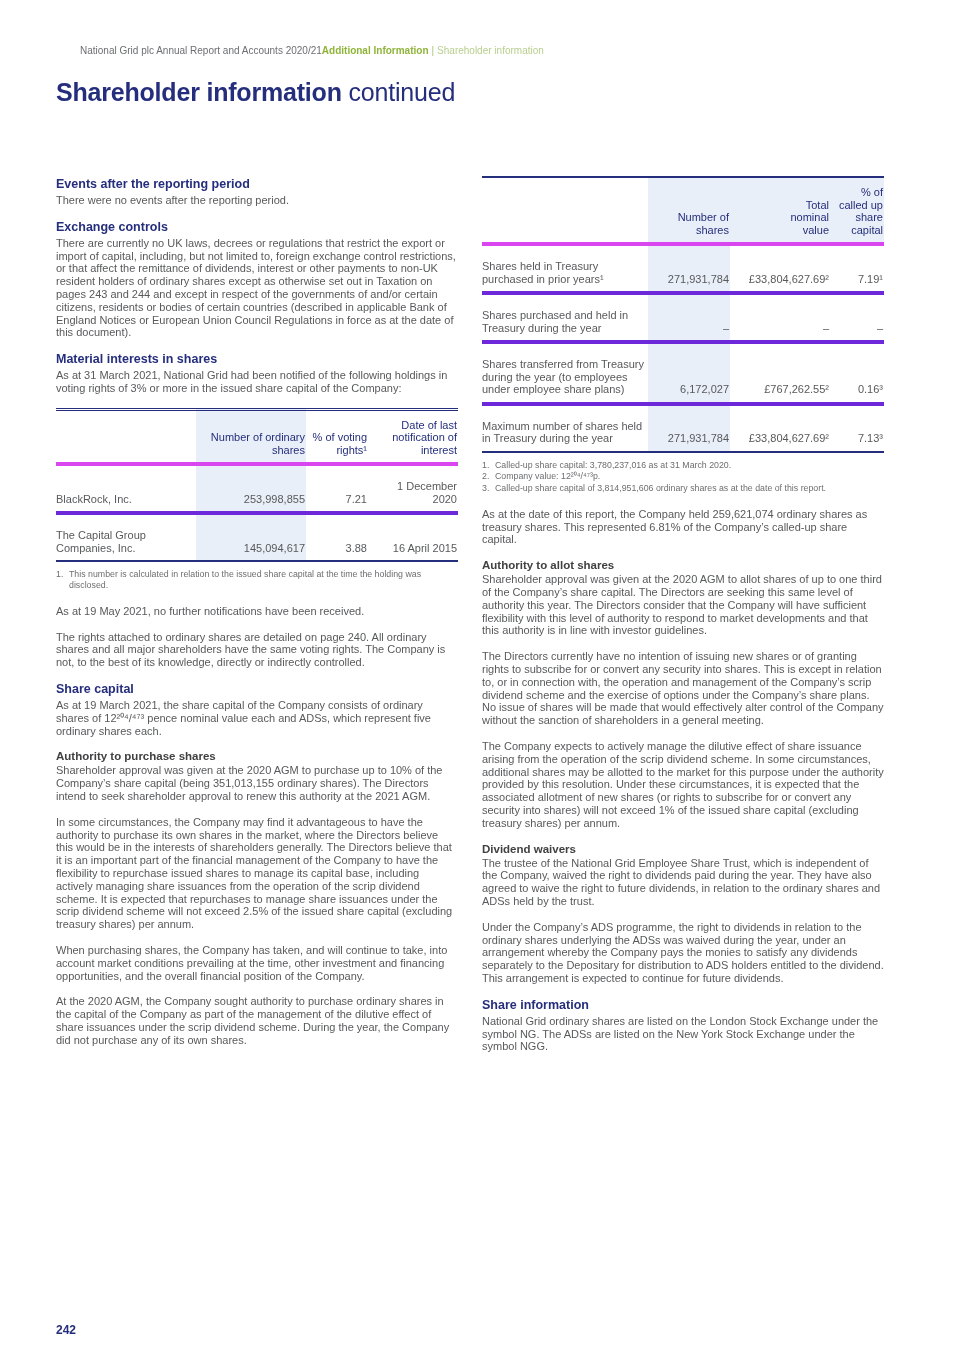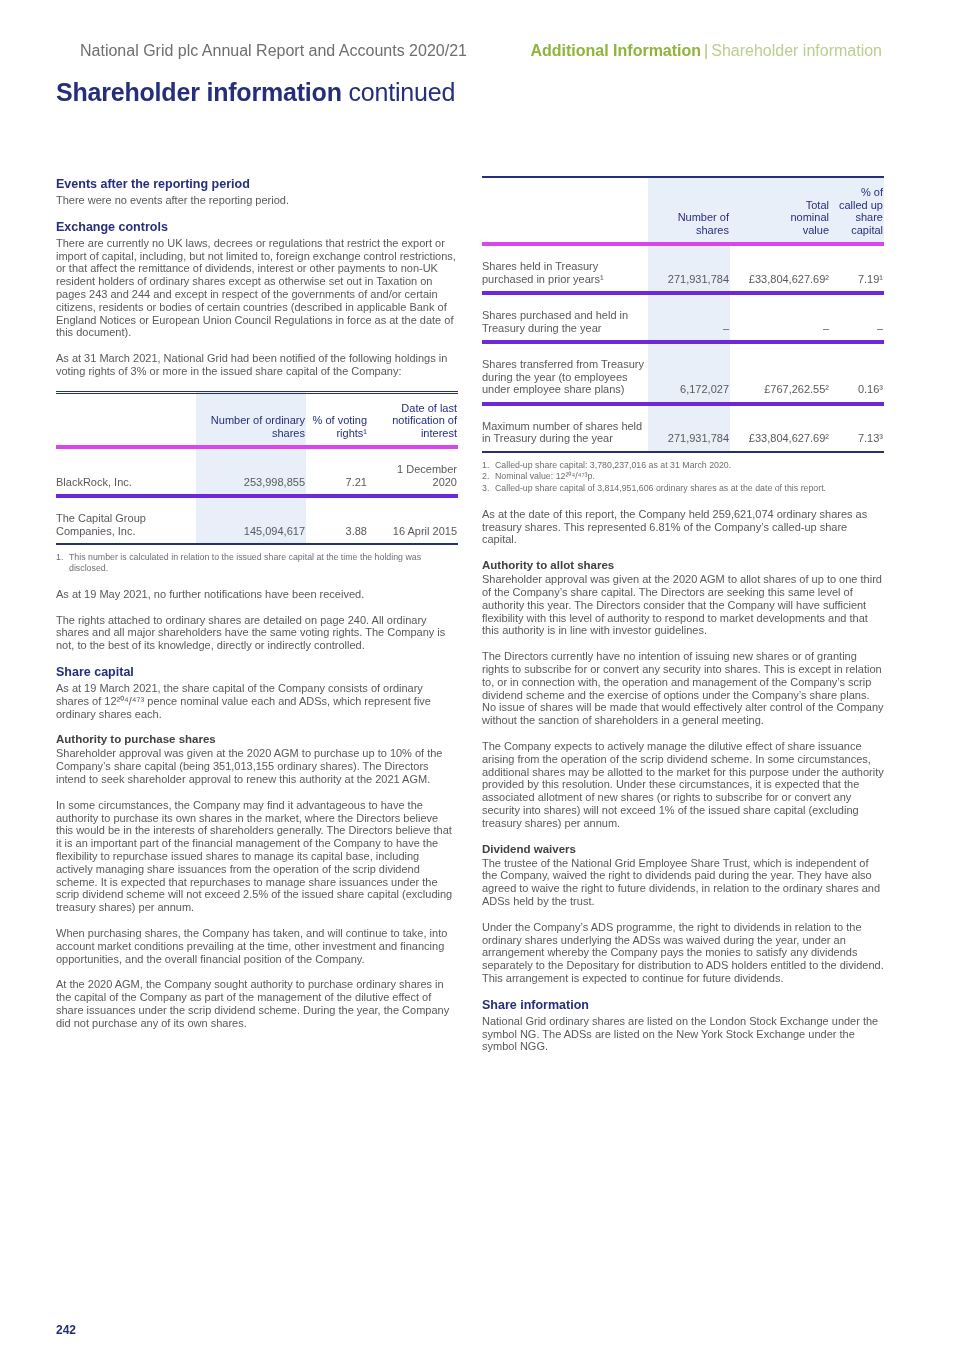--- a/index.html
+++ b/index.html
@@ -8,21 +8,21 @@
     position: relative;
     width: 965px;
     height: 1365px;
     background: #ffffff;
     font-family: "Liberation Sans", sans-serif;
     color: #58595b;
     padding: 45px 83px 0 56px;
     overflow: hidden;
   }
   
-  .top-bar { display: flex; justify-content: space-between; align-items: baseline; font-size: 16px; line-height: 12px; padding-left: 24px; }
+  .top-bar { display: flex; justify-content: flex-start; align-items: baseline; font-size: 10px; line-height: 12px; padding-left: 24px; }
   .report-title { color: #6d6e71; }
   .crumb { white-space: nowrap; }
   .crumb-bold { color: #8fb43a; font-weight: bold; }
   .crumb-sep { color: #a9c472; margin: 0 3px; }
   .crumb-light { color: #b8cf8e; }
 
   
   h1.page-title { margin: 21px 0 0 0; font-size: 25px; line-height: 28px; color: #252e7c; font-weight: bold; letter-spacing: -0.2px; }
   h1.page-title .suffix { font-weight: normal; }
 
@@ -76,20 +76,21 @@
   <div class="columns">
 
     <div class="col">
 
       <h2 class="h-blue">Events after the reporting period</h2>
       <p class="body">There were no events after the reporting period.</p>
 
       <h2 class="h-blue">Exchange controls</h2>
       <p class="body">There are currently no UK laws, decrees or regulations that restrict the export or import of capital, including, but not limited to, foreign exchange control restrictions, or that affect the remittance of dividends, interest or other payments to non-UK resident holders of ordinary shares except as otherwise set out in Taxation on pages 243 and 244 and except in respect of the governments of and/or certain citizens, residents or bodies of certain countries (described in applicable Bank of England Notices or European Union Council Regulations in force as at the date of this document).</p>
 
+      <h2 class="h-blue">Material interests in shares</h2>
       <p class="body">As at 31 March 2021, National Grid had been notified of the following holdings in voting rights of 3% or more in the issued share capital of the Company:</p>
 
       <table class="tbl tbl-left">
         <colgroup>
           <col style="width:140px">
             <col style="width:110px">
             <col style="width:62px">
             <col style="width:90px">
         </colgroup>
         <thead>
@@ -182,21 +183,21 @@
         </tbody>
       </table>
 
       <div class="footnotes">
         <div class="fn">
           <span class="fn-num">1.</span>
           <span class="fn-text">Called-up share capital: 3,780,237,016 as at 31 March 2020.</span>
         </div>
         <div class="fn">
           <span class="fn-num">2.</span>
-          <span class="fn-text">Nominal value: 12²⁰⁴/⁴⁷³p.</span>
+          <span class="fn-text">Company value: 12²⁰⁴/⁴⁷³p.</span>
         </div>
         <div class="fn">
           <span class="fn-num">3.</span>
           <span class="fn-text">Called-up share capital of 3,814,951,606 ordinary shares as at the date of this report.</span>
         </div>
       </div>
 
       <p class="body">As at the date of this report, the Company held 259,621,074 ordinary shares as treasury shares. This represented 6.81% of the Company’s called-up share capital.</p>
 
       <h3 class="h-dark">Authority to allot shares</h3>

